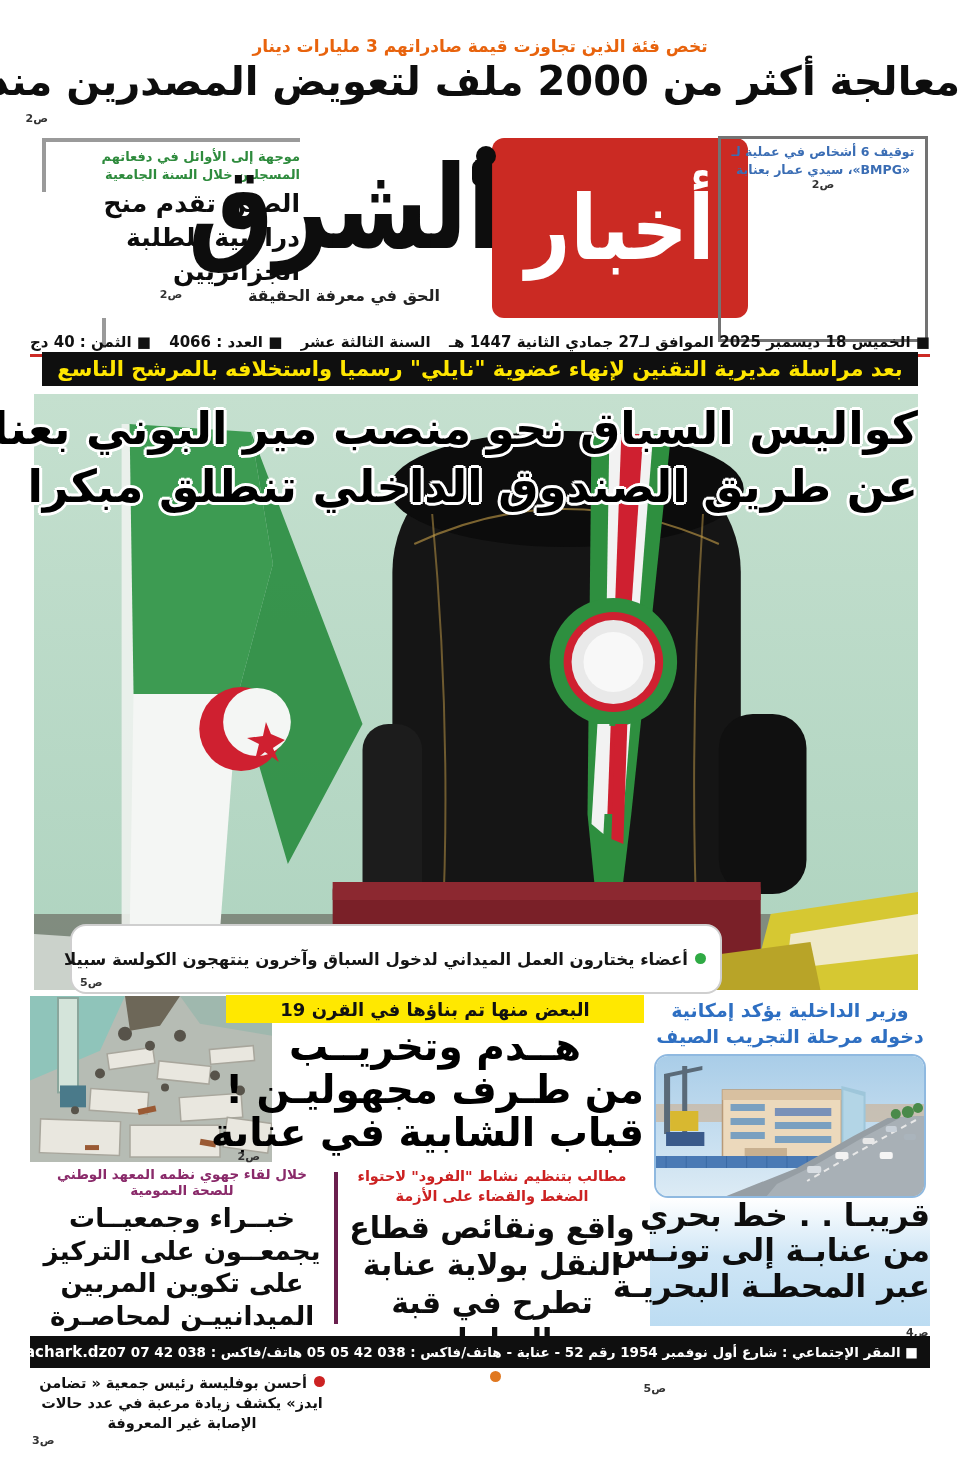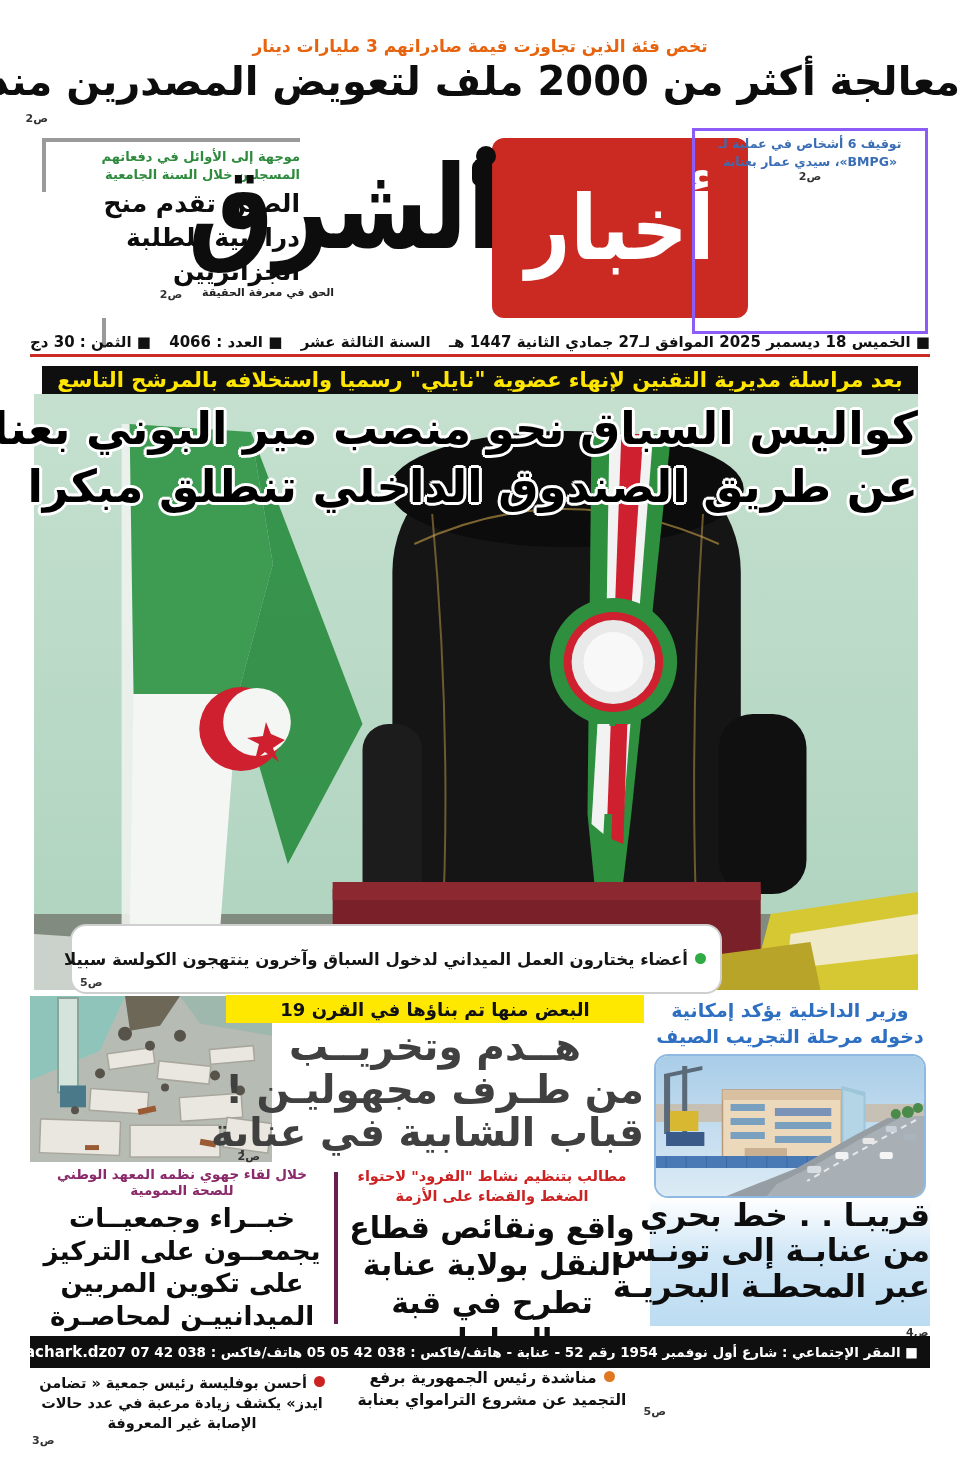--- a/index.html
+++ b/index.html
@@ -13,61 +13,61 @@
   .top-headline{top:58px;right:0;left:0;font-size:40px;font-weight:900;color:#0d0d0d;text-align:center;white-space:nowrap;letter-spacing:-1px;}
   .pageref{font-size:11px;font-weight:bold;color:#333;}
   .top-pageref{top:112px;right:912px;}
 
   
   .mast-left{top:138px;right:660px;width:258px;height:192px;border-top:4px solid #9a9a9a;padding-top:6px;}
   .mast-left .lseg{position:absolute;top:-4px;left:-0px;width:4px;height:54px;background:#9a9a9a;}
   .mast-left .lseg2{position:absolute;bottom:-8px;left:60px;width:4px;height:30px;background:#9a9a9a;}
   .green-kicker{font-size:13px;font-weight:bold;color:#2e8b3d;text-align:right;line-height:1.35;}
   .mast-head-l{font-size:25px;font-weight:900;color:#0d0d0d;text-align:right;line-height:1.35;margin-top:4px;}
-  .mast-right{top:128px;right:32px;width:186px;height:192px;border:3px solid #8b5cf6;padding:4px 22px;}
+  .mast-right{top:136px;right:32px;width:186px;height:192px;border:3px solid #737373;padding:4px 9px;}
   .blue-kicker{font-size:12.5px;font-weight:bold;color:#3a6db4;text-align:center;line-height:1.4;}
   .mast-head-r{font-size:21px;font-weight:900;color:#0d0d0d;text-align:center;line-height:1.4;margin-top:2px;}
 
   .logo-wrap{top:138px;right:212px;width:546px;height:185px;}
   .logo-redbox{position:absolute;top:0;right:0;width:256px;height:180px;background:#cb2a23;border-radius:12px;
                display:flex;align-items:center;justify-content:center;}
   .logo-akhbar{color:#ffffff;font-size:78px;font-weight:900;transform:scaleY(1.15);letter-spacing:-2px;}
   .logo-echark{position:absolute;top:0px;right:262px;width:284px;height:140px;display:flex;align-items:center;justify-content:center;
                font-size:96px;font-weight:900;color:#0d0d0d;transform:scaleY(1.2);letter-spacing:-4px;}
   .logo-mark{position:absolute;top:8px;right:248px;width:42px;height:42px;}
   .logo-mark .blob{position:absolute;background:#0d0d0d;border-radius:50%;}
-  .logo-tagline{position:absolute;top:148px;right:262px;width:284px;text-align:left;font-size:11px;font-weight:bold;color:#222;letter-spacing:2px;}
+  .logo-tagline{position:absolute;top:148px;right:262px;width:284px;text-align:center;font-size:16px;font-weight:bold;color:#222;letter-spacing:2px;}
 
   
   .datebar{top:330px;right:30px;left:30px;height:24px;border-bottom:3px solid #cc2a24;
            display:flex;justify-content:space-between;align-items:center;font-size:15px;font-weight:bold;color:#111;}
 
   
-  .lead-kickerbar{top:366px;right:42px;left:42px;height:28px;background:#0f0f0f;display:flex;align-items:center;justify-content:center;}
+  .lead-kickerbar{top:352px;right:42px;left:42px;height:34px;background:#0f0f0f;display:flex;align-items:center;justify-content:center;}
   .lead-kickerbar span{color:#ffe600;font-size:21px;font-weight:bold;white-space:nowrap;}
   .lead-photo{top:394px;right:42px;left:34px;height:596px;overflow:hidden;}
   .lead-photo svg{display:block;width:100%;height:100%;}
   .lead-headline{top:400px;right:42px;left:34px;text-align:center;font-weight:900;color:#000;
       text-shadow:2px 2px 0 #fff,-2px -2px 0 #fff,2px -2px 0 #fff,-2px 2px 0 #fff,0 3px 0 #fff,3px 0 0 #fff,-3px 0 0 #fff,0 -3px 0 #fff;}
   .lead-headline .l{font-size:45px;line-height:1.28;white-space:nowrap;letter-spacing:-1px;}
   .lead-bullets{top:924px;right:238px;left:70px;height:62px;background:#ffffff;border:2px solid #cfcfcf;border-radius:16px;
       display:flex;flex-direction:column;justify-content:center;gap:2px;padding:2px 14px;}
   .lead-bullets .b{font-size:16.5px;font-weight:bold;color:#151515;white-space:nowrap;}
   .dot{display:inline-block;width:11px;height:11px;border-radius:50%;margin-left:7px;vertical-align:1px;}
   .dot.green{background:#2faa44;}
   .dot.red{background:#cc2222;}
   .dot.orange{background:#e07820;}
   .lead-pref{position:absolute;bottom:3px;left:8px;}
 
   
   .rubble-photo{top:996px;right:688px;width:242px;height:166px;overflow:hidden;}
   .rubble-photo svg{display:block;width:100%;height:100%;}
   .demo-kicker{top:995px;right:316px;width:418px;height:28px;background:#ffe800;display:flex;align-items:center;justify-content:center;
                font-size:18px;font-weight:900;color:#111;white-space:nowrap;}
-  .demo-headline{top:1026px;right:316px;width:418px;text-align:center;font-weight:900;color:#404040;line-height:1.1;}
+  .demo-headline{top:1026px;right:316px;width:418px;text-align:center;font-weight:900;color:#000000;line-height:1.1;}
   .demo-headline .l{font-size:39px;letter-spacing:-1px;white-space:nowrap;}
   .demo-pref{top:1150px;right:700px;}
 
   
   .ferry-col{top:996px;right:30px;left:650px;}
   .ferry-kicker{position:absolute;top:2px;right:0;left:0;text-align:center;color:#2e6fc2;font-size:19px;font-weight:900;line-height:1.35;}
   .port-photo{position:absolute;top:58px;right:4px;left:4px;height:140px;border:2px solid #8fb9e0;border-radius:14px;overflow:hidden;}
   .port-photo svg{display:block;width:100%;height:100%;}
   .ferry-headline{position:absolute;top:202px;right:0;left:0;height:128px;text-align:right;font-weight:900;color:#0d0d0d;
       background:linear-gradient(180deg,#ffffff 0%,#cfe6f6 45%,#bcdcf2 100%);line-height:1.14;}
@@ -126,21 +126,21 @@
 
   <div class="abs mast-right">
     <div class="blue-kicker">توقيف 6 أشخاص في عملية لـ «BMPG»، سيدي عمار بعنابة</div>
     <div class="pageref ctr">ص2</div>
   </div>
 
   <div class="abs datebar">
     <span>■ الخميس 18 ديسمبر 2025  الموافق  لـ27 جمادي الثانية 1447 هـ</span>
     <span>السنة الثالثة عشر</span>
     <span>■ العدد : 4066</span>
-    <span>■ الثمن : 30 دج</span>
+    <span>■ الثمن : 40 دج</span>
   </div>
 
   <div class="abs lead-kickerbar">
     <span>بعد مراسلة مديرية التقنين لإنهاء عضوية "نايلي" رسميا واستخلافه بالمرشح التاسع</span>
   </div>
 
   <div class="abs lead-photo">
     <svg viewBox="0 0 888 596" preserveAspectRatio="none" aria-hidden="true">
       <defs>
         <linearGradient id="wall" x1="0" y1="0" x2="0" y2="1">
@@ -323,21 +323,21 @@
     <div class="health-headline">خبــراء وجمعيــات يجمعــون على التركيز على تكوين المربين الميدانييـن لمحاصـرة "السيـدا"</div>
     <div class="health-bullet"><span class="dot red"></span><span>أحسن بوفليسة رئيس جمعية « تضامن ايدز» يكشف زيادة مرعبة في عدد حالات الإصابة غير المعروفة</span></div>
     <span class="pageref health-pref">ص3</span>
   </div>
 
   <div class="abs vdivider"></div>
 
   <div class="abs transport-art">
     <div class="red-kicker">مطالب بتنظيم نشاط "الفرود" لاحتواء الضغط والقضاء على الأزمة</div>
     <div class="transport-headline">واقع ونقائص قطاع النقل بولاية عنابة تطرح في قبة البرلمان</div>
-    <div class="transport-bullet"><span class="dot orange"></span><span>مناشدة رئيس الجمهورية برفع التجميد عن مشروع الترامواي بعنابة</span></div>
+    <div class="transport-bullet"><span class="dot orange"></span></div>
     <span class="pageref transport-pref">ص5</span>
   </div>
 
   <div class="abs footer">
     <span class="addr">■ المقر الإجتماعي : شارع أول نوفمبر 1954 رقم 52 - عنابة -  هاتف/فاكس : 038 42 05 05   هاتف/فاكس : 038 42 07 07</span>
     <span class="web">akhbarachark9@gmail.com- www.akhbarachark.dz</span>
   </div>
 
 </div>
 

